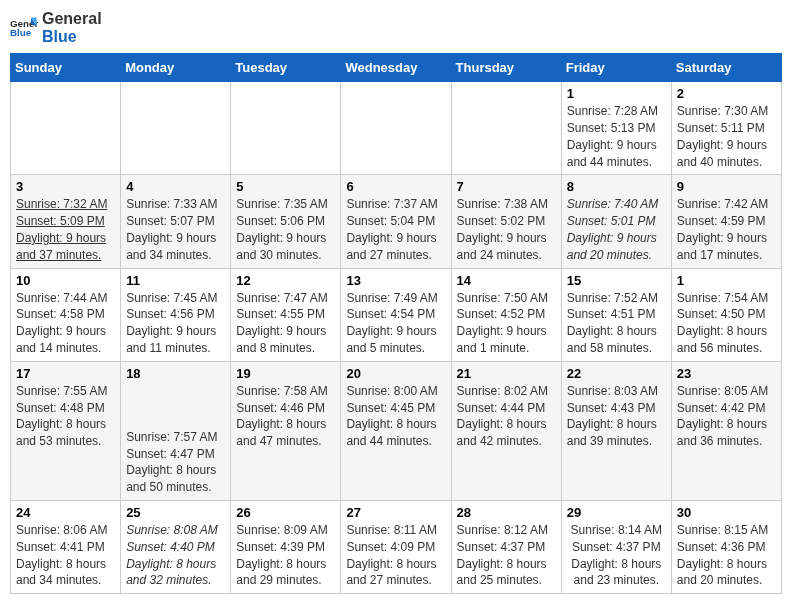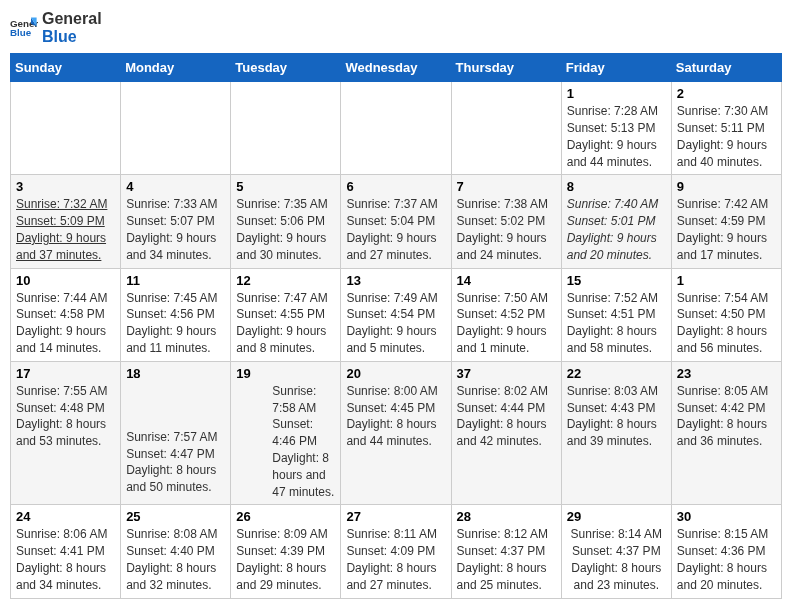--- a/index.html
+++ b/index.html
@@ -227,32 +227,32 @@
 Daylight: 8 hours and 53 minutes.</div>
         </td>
         <td>
           <span class="day-number">18</span>
           <div class="day-info" style="white-space: pre-line; margin-top: 48px;">Sunrise: 7:57 AM
 Sunset: 4:47 PM
 Daylight: 8 hours and 50 minutes.</div>
         </td>
         <td>
           <span class="day-number">19</span>
-          <div class="day-info" style="white-space: pre-line; margin-left: 36px;">Sunrise: 7:58 AM
+          <div class="day-info" style="white-space: pre-line;">Sunrise: 7:58 AM
 Sunset: 4:46 PM
 Daylight: 8 hours and 47 minutes.</div>
         </td>
         <td>
           <span class="day-number">20</span>
           <div class="day-info" style="white-space: pre-line;">Sunrise: 8:00 AM
 Sunset: 4:45 PM
 Daylight: 8 hours and 44 minutes.</div>
         </td>
         <td>
-          <span class="day-number">37</span>
+          <span class="day-number">21</span>
           <div class="day-info" style="white-space: pre-line;">Sunrise: 8:02 AM
 Sunset: 4:44 PM
 Daylight: 8 hours and 42 minutes.</div>
         </td>
         <td>
           <span class="day-number">22</span>
           <div class="day-info" style="white-space: pre-line;">Sunrise: 8:03 AM
 Sunset: 4:43 PM
 Daylight: 8 hours and 39 minutes.</div>
         </td>
@@ -265,21 +265,21 @@
       </tr>
       <tr>
         <td>
           <span class="day-number">24</span>
           <div class="day-info" style="white-space: pre-line;">Sunrise: 8:06 AM
 Sunset: 4:41 PM
 Daylight: 8 hours and 34 minutes.</div>
         </td>
         <td>
           <span class="day-number">25</span>
-          <div class="day-info" style="white-space: pre-line;">Sunrise: 8:08 AM
+          <div class="day-info" style="white-space: pre-line; font-style: italic;">Sunrise: 8:08 AM
 Sunset: 4:40 PM
 Daylight: 8 hours and 32 minutes.</div>
         </td>
         <td>
           <span class="day-number">26</span>
           <div class="day-info" style="white-space: pre-line;">Sunrise: 8:09 AM
 Sunset: 4:39 PM
 Daylight: 8 hours and 29 minutes.</div>
         </td>
         <td>

